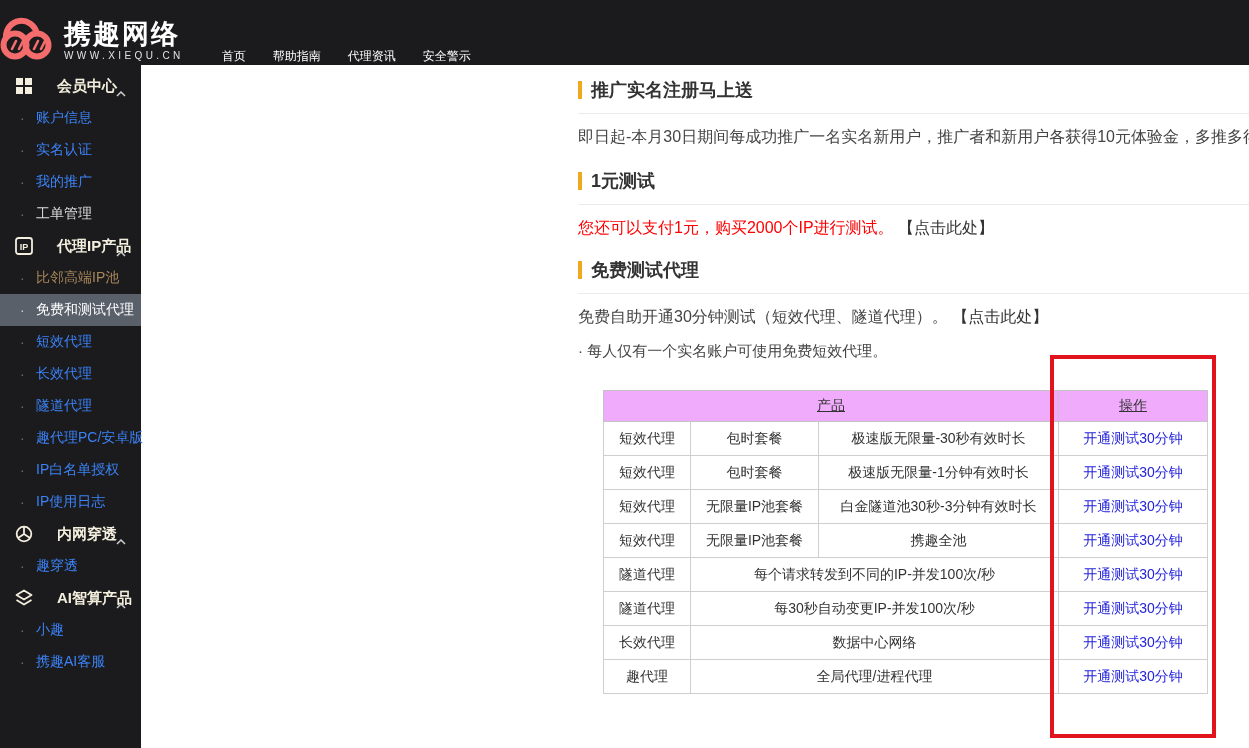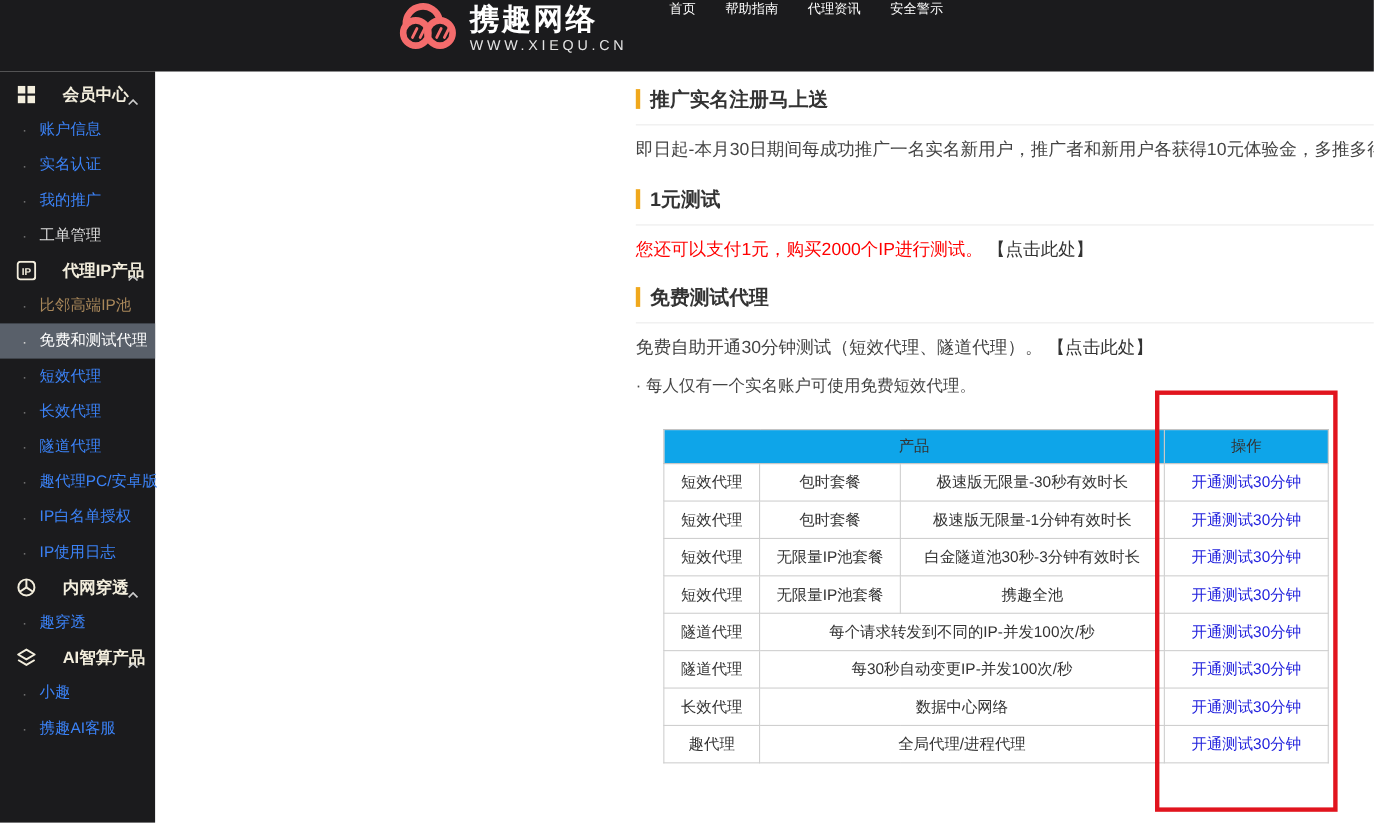--- a/index.html
+++ b/index.html
@@ -2,25 +2,25 @@
 <html><head>
 <meta charset="utf-8">
 <style>
   * { margin:0; padding:0; box-sizing:border-box; }
   html,body { width:1249px; height:748px; overflow:hidden; background:#fff;
     font-family:"Liberation Sans","DejaVu Sans",sans-serif; }
   .page { position:relative; width:1249px; height:748px; }
 
   
   .top-header { position:absolute; top:0; left:0; width:1249px; height:65px;
-    background:#1b1b1d; display:flex; align-items:flex-start; padding-left:363px; z-index:6; }
+    background:#1b1b1d; display:flex; align-items:flex-end; z-index:6; }
   .logo { display:flex; align-items:center; gap:10px; }
   .logo-text { display:flex; flex-direction:column; }
   .logo-title { color:#fff; font-size:27px; font-weight:bold; letter-spacing:2px; line-height:28px; white-space:nowrap; }
-  .logo-subtitle { color:#e3e3e3; font-size:13px; letter-spacing:3.4px; margin-top:2px; white-space:nowrap; }
+  .logo-subtitle { color:#e3e3e3; font-size:10px; letter-spacing:3.4px; margin-top:2px; white-space:nowrap; }
   .top-nav { display:flex; gap:27px; margin-left:38px; }
   .top-nav a { color:#fff; font-size:12px; text-decoration:none; white-space:nowrap; cursor:pointer; }
 
   
   .sidebar { position:absolute; top:65px; left:0; width:141px; height:683px;
     background:#1b1b1d; padding-top:5px; z-index:5; }
   .side-row { height:32px; display:flex; align-items:center; position:relative; cursor:pointer; }
   .side-section { padding-left:10px; gap:19px; }
   .side-section .s-label { color:#f3eedd; font-size:15px; font-weight:bold; white-space:nowrap; }
   .side-section .chev { position:absolute; right:15px; top:13px; }
@@ -47,21 +47,21 @@
   .jump-link { color:#333; cursor:pointer; }
   .note { margin-top:12px; font-size:15px; color:#444; white-space:nowrap; line-height:22px; }
 
   
   table.products { border-collapse:collapse; table-layout:fixed; width:604px; margin:28px 0 0 25px; }
   .products col.c1 { width:87px; } .products col.c2 { width:128px; }
   .products col.c3 { width:240px; } .products col.c4 { width:149px; }
   .products th, .products td { border:1px solid #cfcfcf; text-align:center;
     font-size:14px; color:#333; font-weight:normal; height:34px; padding:0 2px;
     overflow:hidden; white-space:nowrap; }
-  .products thead th { background:#0ea5e9; height:31px; border-color:#c3c3c3; }
+  .products thead th { background:#f0abfc; height:31px; border-color:#c3c3c3;text-decoration:underline; }
   a.open-link { color:#2222dd; text-decoration:none; cursor:pointer; white-space:nowrap; }
 
   
   .red-box { position:absolute; left:1050px; top:355px; width:166px; height:383px;
     border:4px solid #e1141e; z-index:10; pointer-events:none; }
 </style>
 </head>
 <body>
 
 <div class="page">

